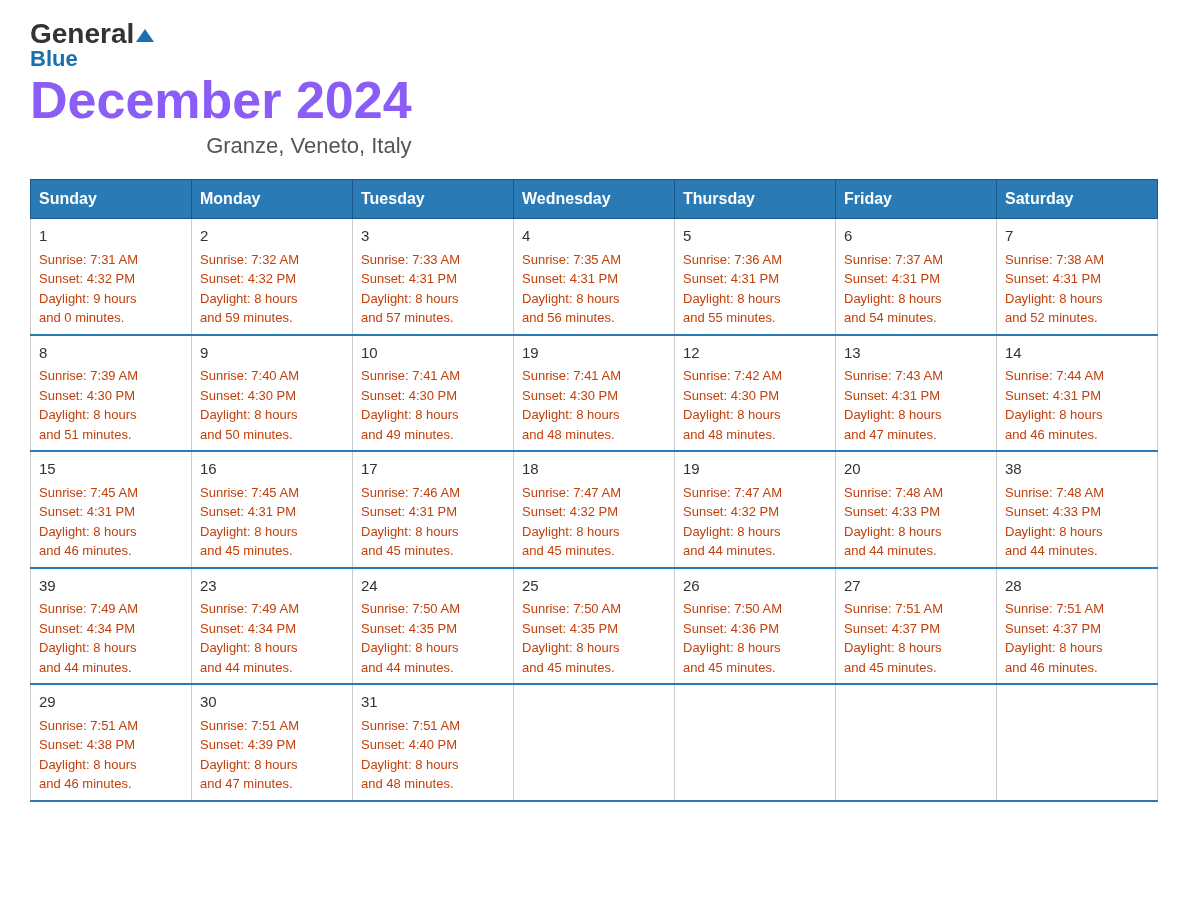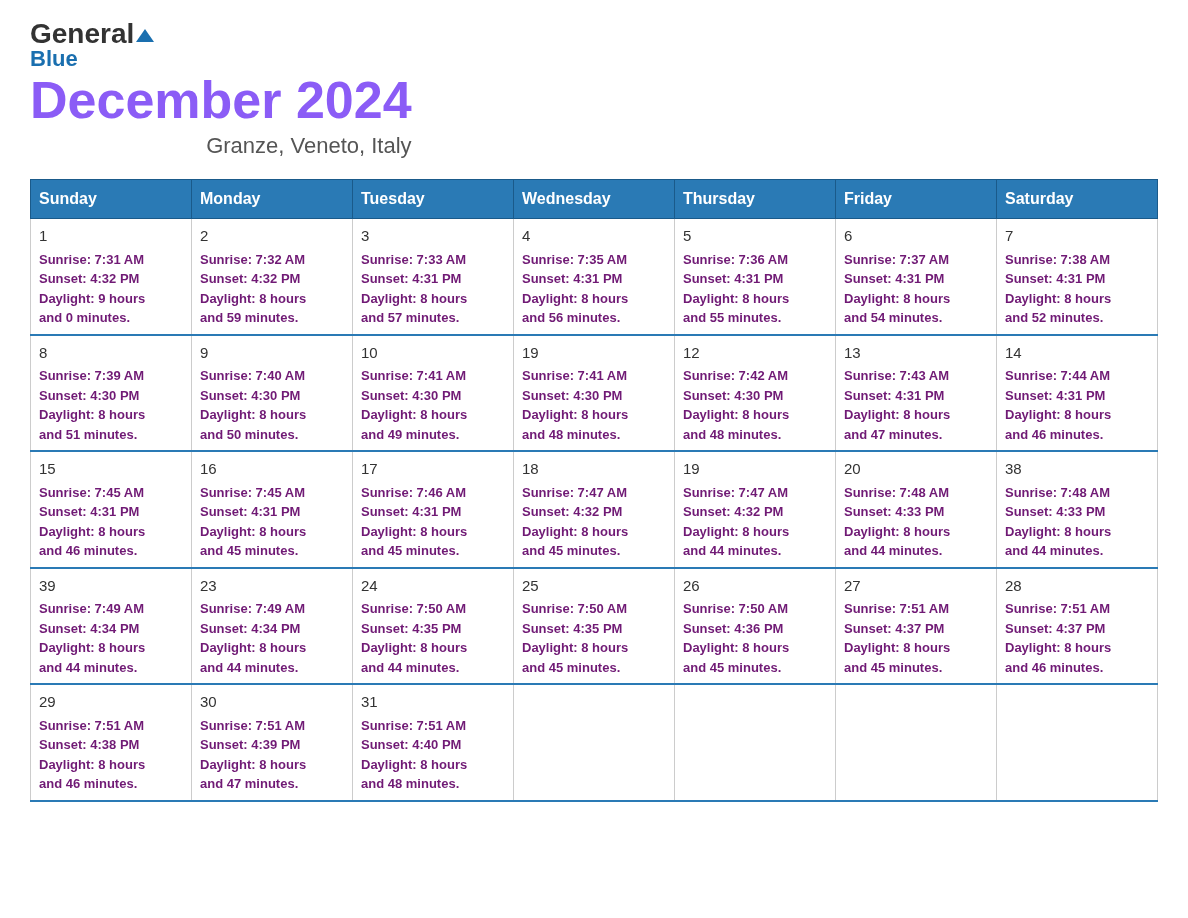--- a/index.html
+++ b/index.html
@@ -73,22 +73,21 @@
       border-bottom: 2px solid #2a7ab5;
     }
     tbody tr td .day-num {
       font-size: 15px;
       font-weight: normal;
       display: block;
       margin-bottom: 2px;
     }
     tbody tr td .day-info {
       font-size: 13px;
-      color: #701a75;
-      font-weight: bold;
+      color: #c2410c;
     }
     .empty-cell {
       background: #fff;
     }
     tbody tr:last-child {
       border-bottom: 2px solid #2a7ab5;
     }
   </style>
 </head>
 <body>

